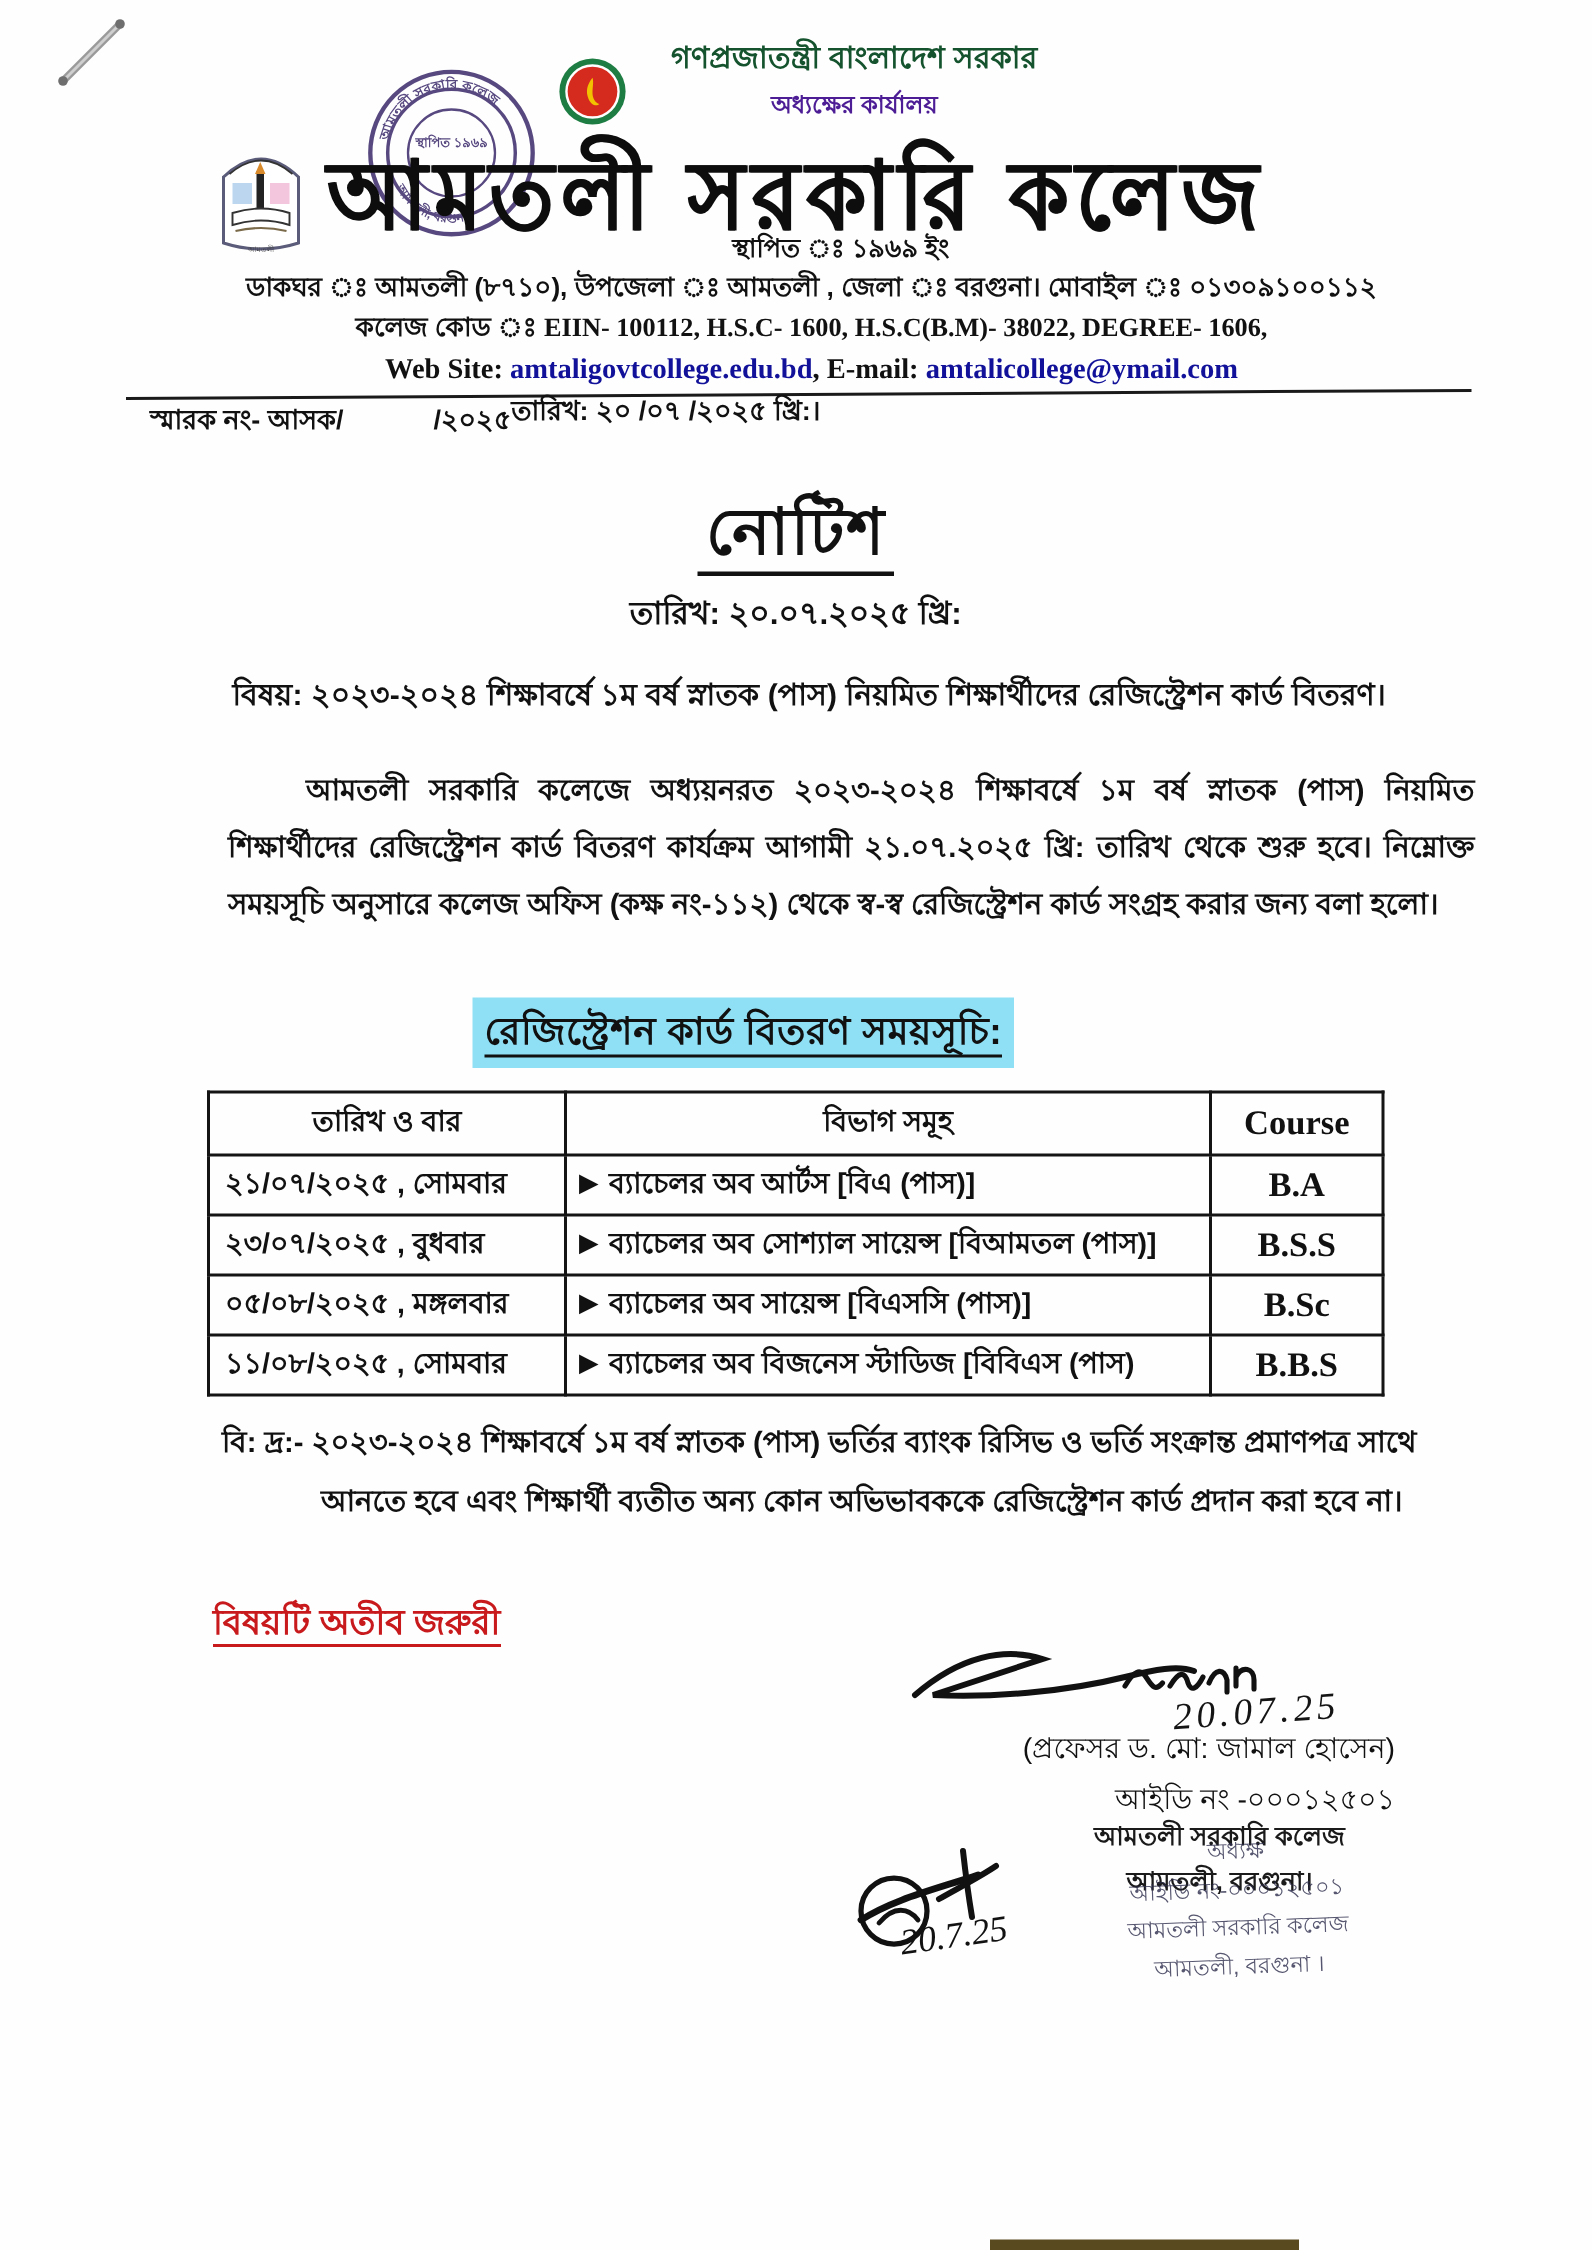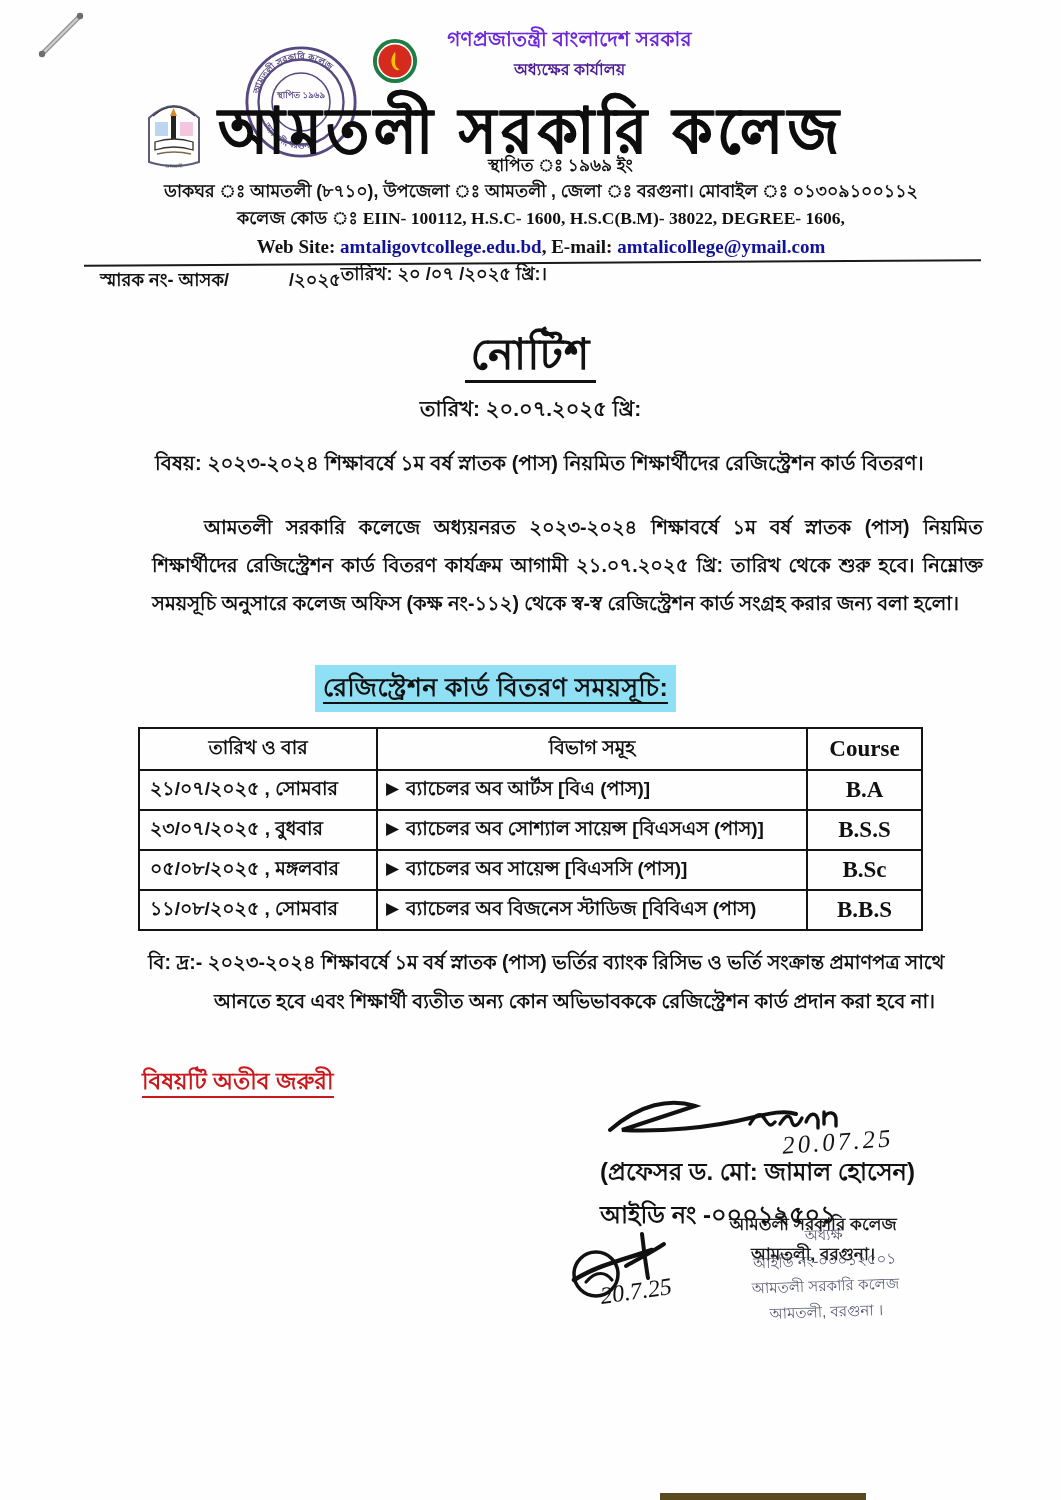--- a/index.html
+++ b/index.html
@@ -35,21 +35,21 @@
     position: absolute;
     left: 0; right: 0; top: 26px;
     text-align: center;
   }
   .gov-line {
     font-family: "Liberation Sans", "DejaVu Sans", sans-serif;
     font-weight: bold;
     font-size: 20px;
     letter-spacing: .2px;
     line-height: 1.35;
-    color: #6d28d9;
+    color: #14532d;
   }
   .gov-sub {
     font-family: "Liberation Sans", "DejaVu Sans", sans-serif;
     font-weight: bold;
     font-size: 16px;
     margin-top: 4px;
     color: #4c1d95;
   }
   .gov-block { margin-left: 78px; }
 
@@ -265,24 +265,24 @@
     font-weight: bold;
     font-size: 23px;
   }
   .urgent span { border-bottom: 2px solid #c8191c; padding-bottom: 2px; }
 
   
   .sig-block {
     position: absolute;
     left: 600px; top: 1150px;
     width: 330px;
-    text-align: left;
-    font-family: "Liberation Sans", "DejaVu Sans", sans-serif;
-    font-weight: bold;
-    font-size: 24px;
+    text-align: right;
+    font-family: "Liberation Sans", "DejaVu Sans", sans-serif;
+    font-weight: normal;
+    font-size: 19px;
     line-height: 1.8;
   }
   .sig-ink {
     position: absolute;
     left: 600px; top: 1088px;
     width: 300px; height: 70px;
     pointer-events: none;
   }
   .sig-date-hand {
     position: absolute;
@@ -448,21 +448,21 @@
         </tr>
       </thead>
       <tbody>
         <tr>
           <td class="bn date">২১/০৭/২০২৫ , সোমবার</td>
           <td class="bn dept"><span class="tri">▶</span><span>ব্যাচেলর অব আর্টস [বিএ (পাস)]</span></td>
           <td class="en">B.A</td>
         </tr>
         <tr>
           <td class="bn date">২৩/০৭/২০২৫ , বুধবার</td>
-          <td class="bn dept"><span class="tri">▶</span><span>ব্যাচেলর অব সোশ্যাল সায়েন্স [বিএসএস (পাস)]</span></td>
+          <td class="bn dept"><span class="tri">▶</span><span>ব্যাচেলর অব সোশ্যাল সায়েন্স [বিআমতল (পাস)]</span></td>
           <td class="en">B.S.S</td>
         </tr>
         <tr>
           <td class="bn date">০৫/০৮/২০২৫ , মঙ্গলবার</td>
           <td class="bn dept"><span class="tri">▶</span><span>ব্যাচেলর অব সায়েন্স [বিএসসি (পাস)]</span></td>
           <td class="en">B.Sc</td>
         </tr>
         <tr>
           <td class="bn date">১১/০৮/২০২৫ , সোমবার</td>
           <td class="bn dept"><span class="tri">▶</span><span>ব্যাচেলর অব বিজনেস স্টাডিজ [বিবিএস (পাস)</span></td>

